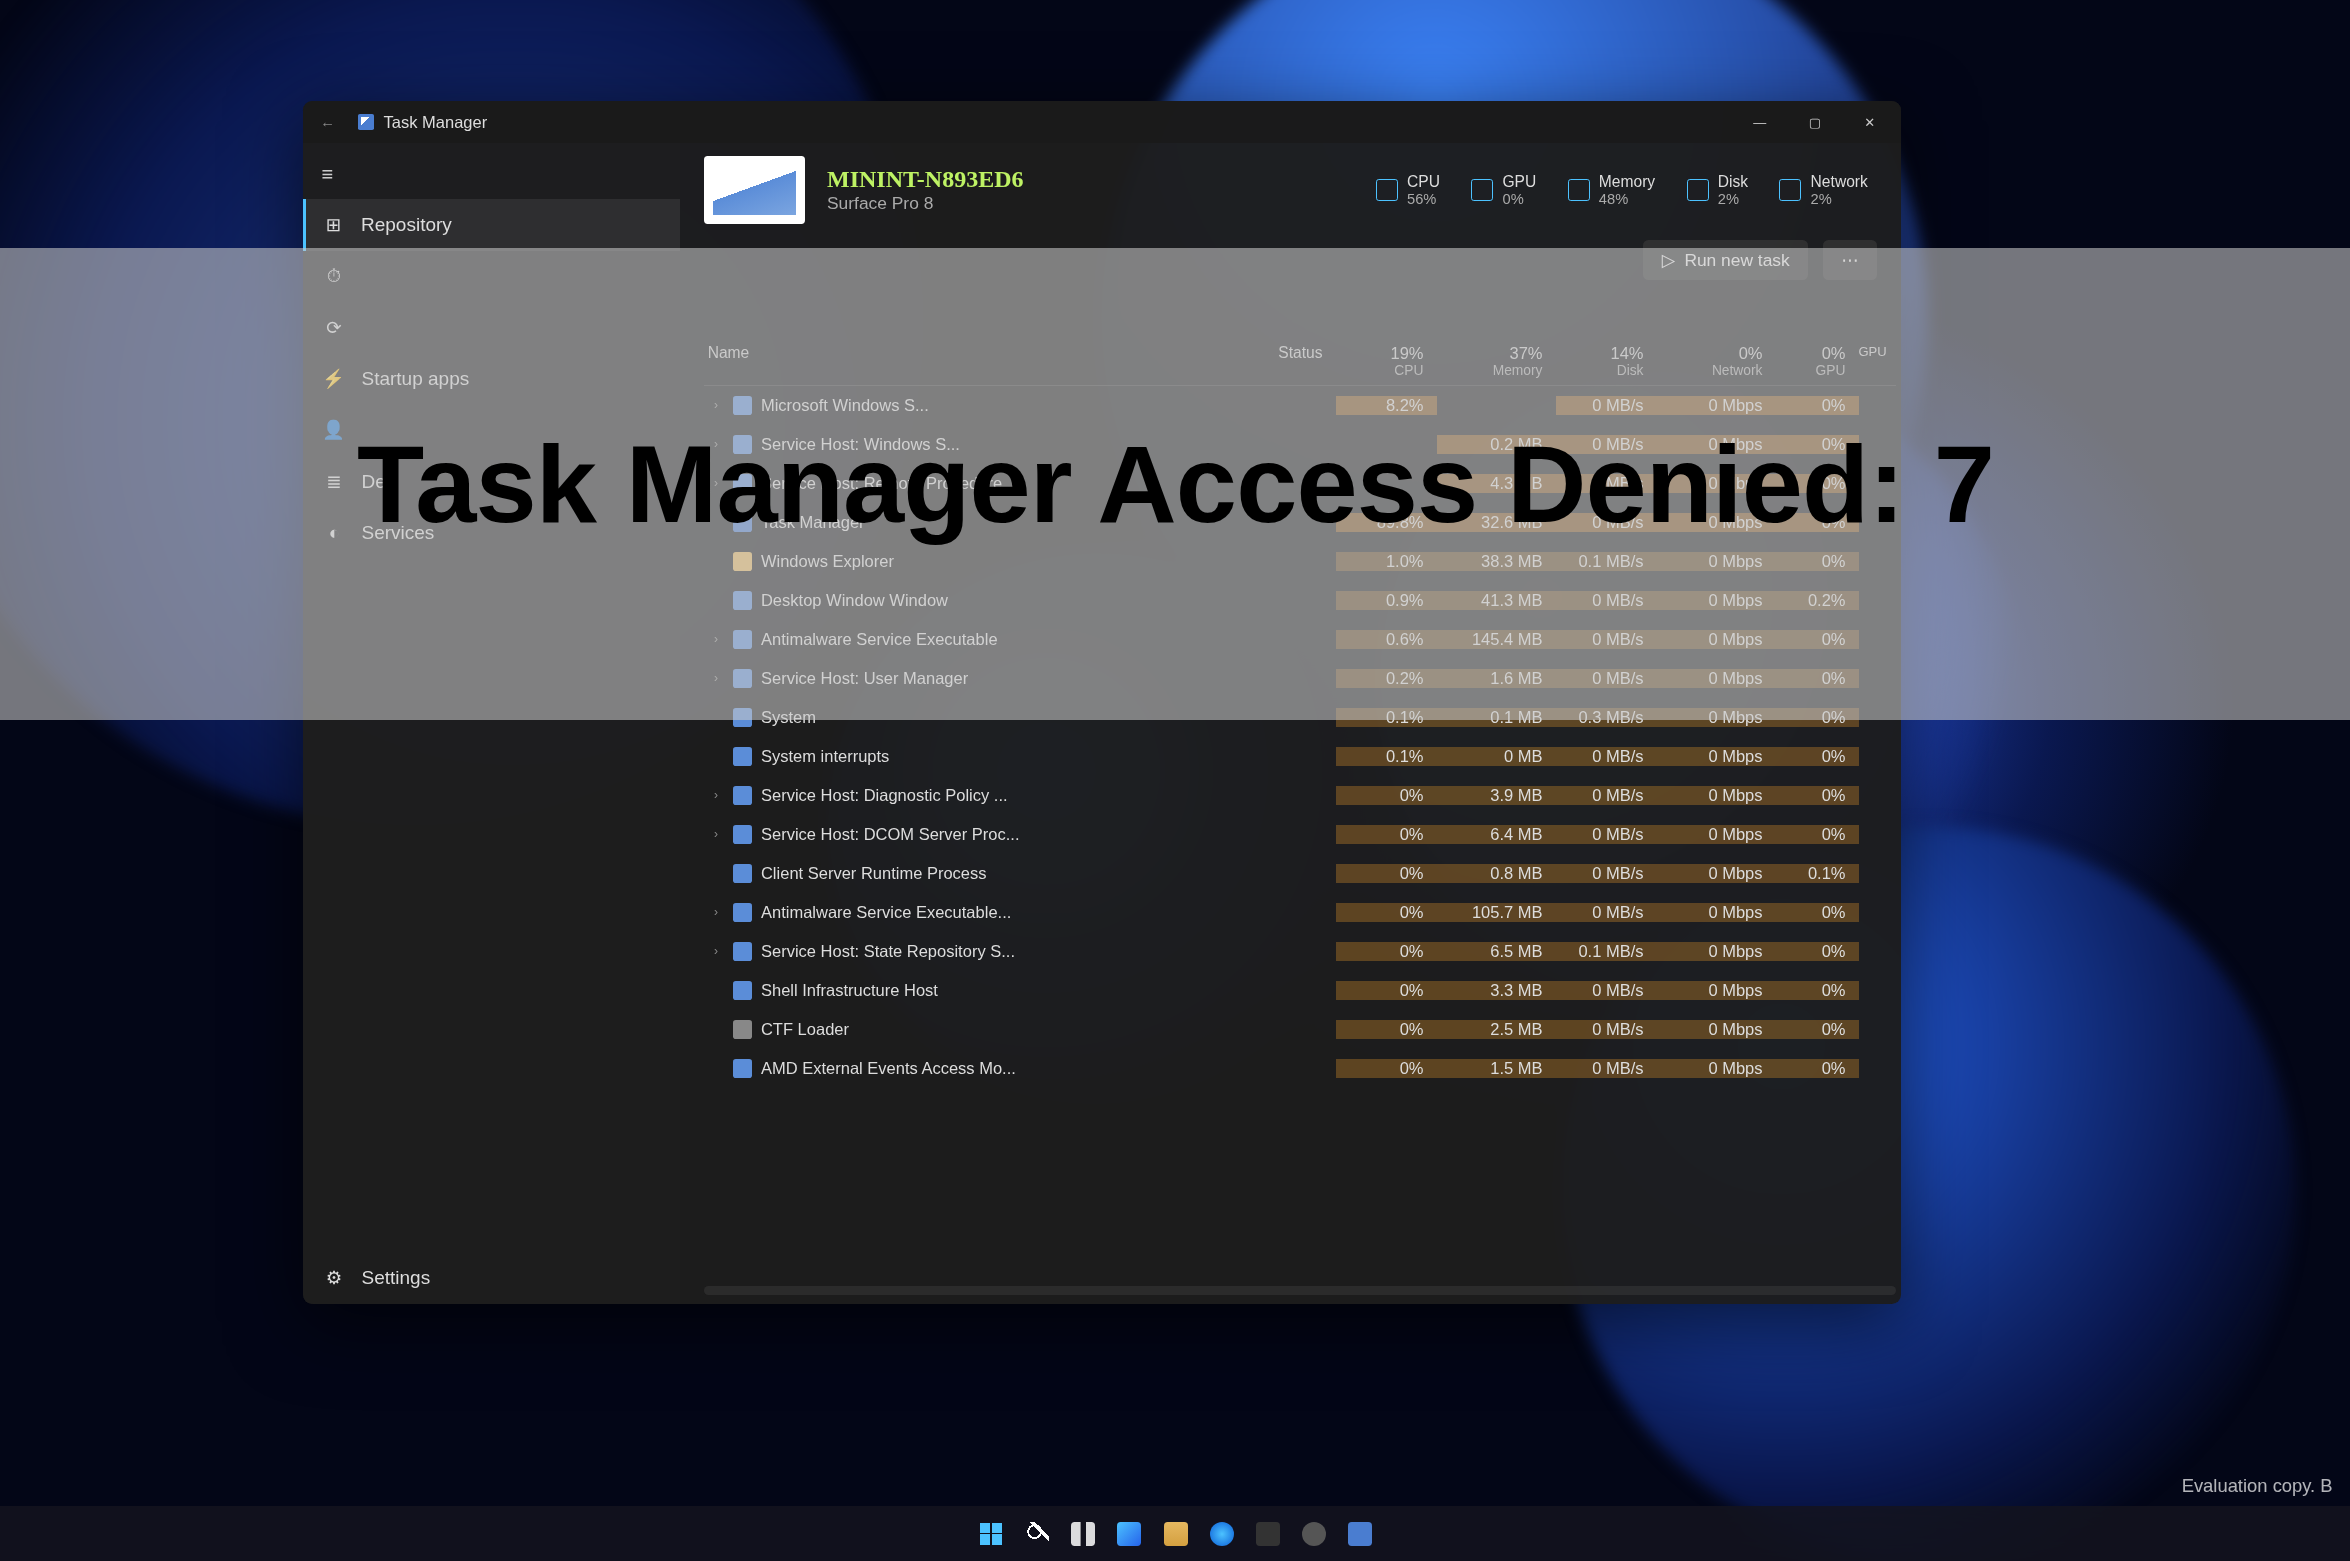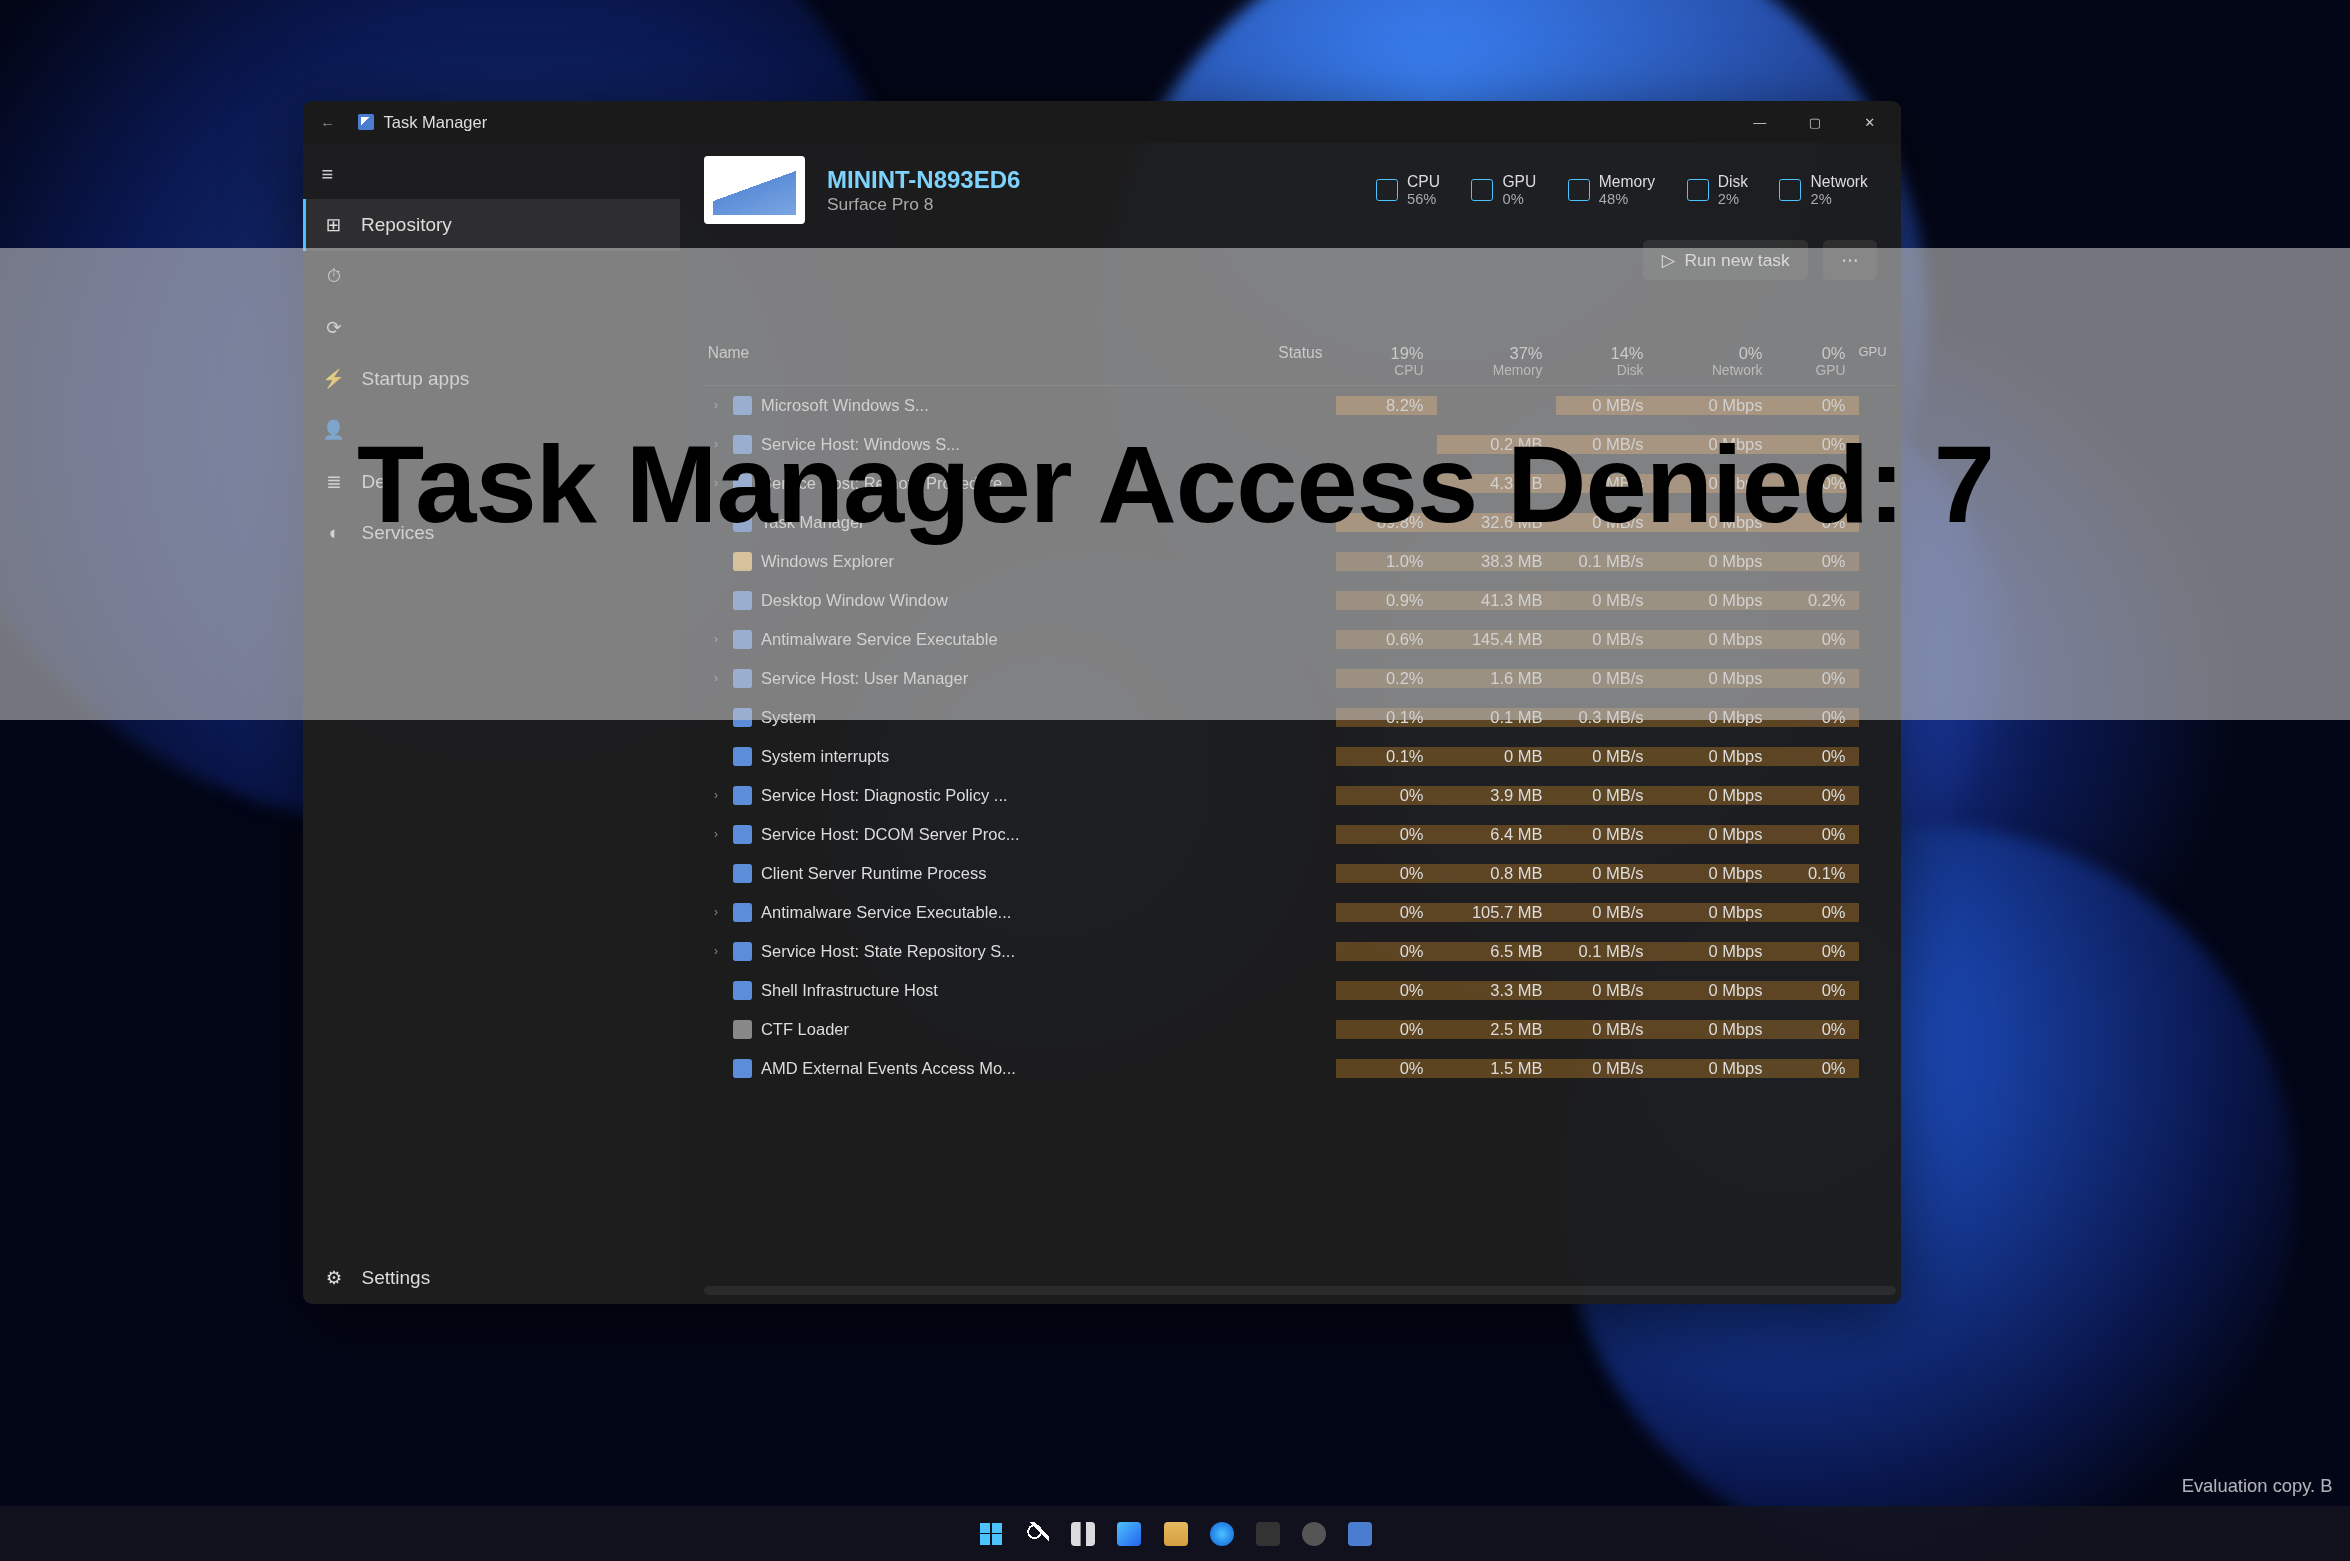--- a/index.html
+++ b/index.html
@@ -76,21 +76,21 @@
 .main { flex: 1; display: flex; flex-direction: column; background: rgba(25,25,25,0.4); }
 
 
 .device-header {
   display: flex; align-items: center; padding: 13px 24px 9.2px; gap: 22px;
 }
 .device-thumb {
   width: 101px; height: 68px; background: #fff; border: 9.2px solid #fff; border-radius: 3.7px; position: relative; overflow: hidden;
 }
 .device-thumb::after { content:''; position:absolute; inset:0; background: linear-gradient(160deg, transparent 45%, #5b8dd8 45%, #7ba5e0 100%); }
-.device-info .dname { font-size: 24px; font-weight: 600; color: #7dd3fc; }
+.device-info .dname { font-size: 24px; font-weight: 600; color: #bef264; font-family: Liberation Serif, serif; }
 .device-info .dmodel { font-size: 17.4px; color: #aaa; }
 .meters { margin-left: auto; display: flex; gap: 13px; }
 .meter { display: flex; align-items: center; gap: 9.2px; padding: 5.5px 9.2px; }
 .meter-ico { width: 22px; height: 22px; border: 1.8px solid #4cc2ff; border-radius: 2.8px; }
 .meter-txt .mlabel { font-size: 15.6px; color: #ddd; }
 .meter-txt .mval { font-size: 14.7px; color: #aaa; }
 
 
 .action-row { padding: 7.3px 24px 16.5px; display: flex; justify-content: flex-end; gap: 14.7px; }
 .action-btn {

